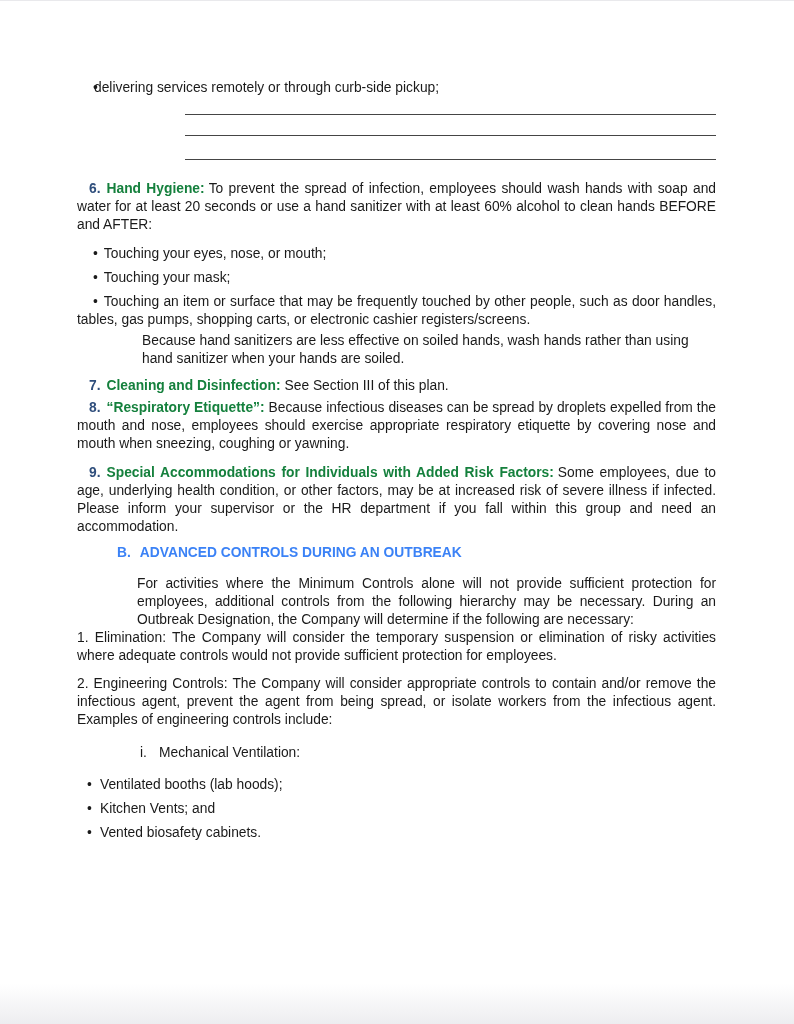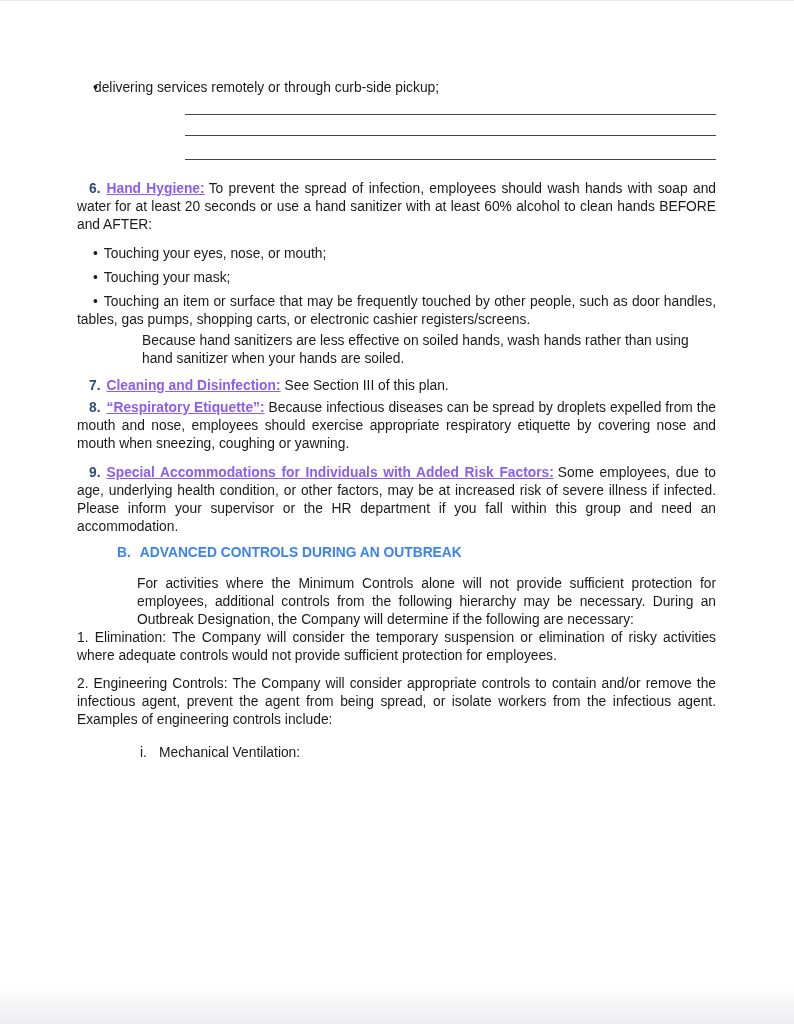--- a/index.html
+++ b/index.html
@@ -28,21 +28,21 @@
 
   .blt { display:inline-block; width:9px; }
   .bullet-line { text-indent:8px; }
 
   .writein { margin-left:108px; }
   .wline { box-sizing:border-box; border-bottom:1.5px solid #454545; }
   .h18 { height:18px; } .h21 { height:21px; } .h24 { height:24px; }
 
   .section { text-indent:12px; }
   .num { font-weight:bold; color:#2f4e7c; margin-right:6px; }
-  .stitle { font-weight:bold; color:#8b5cf6; margin-right:4px;text-decoration:underline; }
+  .stitle { font-weight:bold; color:#15803d; margin-right:4px; }
 
   .sec6 { margin-top:20px; }
   .blist { list-style:none; margin-top:11px; }
   .blist li { text-indent:8px; margin-bottom:6px; }
   .blist li:last-child { margin-bottom:0; }
   .blist .blt { width:auto; margin-right:6px; }
 
   .note { margin:3px 0 0 65px; }
   .sec7 { margin-top:9px; }
   .sec8 { margin-top:4px; }
@@ -101,16 +101,21 @@
 
     <p class="para-adv justify"><span>For activities where the Minimum Controls alone will not provide sufficient protection for employees, additional controls from the following hierarchy may be necessary. During an Outbreak Designation, the Company will determine if the following are necessary:</span></p>
 
     <p class="p-elim justify"><span>1. Elimination: The Company will consider the temporary suspension or elimination of risky activities where adequate controls would not provide sufficient protection for employees.</span></p>
 
     <p class="p-eng justify"><span>2. Engineering Controls: The Company will consider appropriate controls to contain and/or remove the infectious agent, prevent the agent from being spread, or isolate workers from the infectious agent. Examples of engineering controls include:</span></p>
 
     <p class="roman"><span class="inum">i.</span><span>Mechanical Ventilation:</span></p>
 
 
+    <ul class="blist2">
+      <li><span class="blt">•</span><span>Ventilated booths (lab hoods);</span></li>
+      <li><span class="blt">•</span><span>Kitchen Vents; and</span></li>
+      <li><span class="blt">•</span><span>Vented biosafety cabinets.</span></li>
+    </ul>
 
 
   </div>
 </div>
 
 </body></html>

